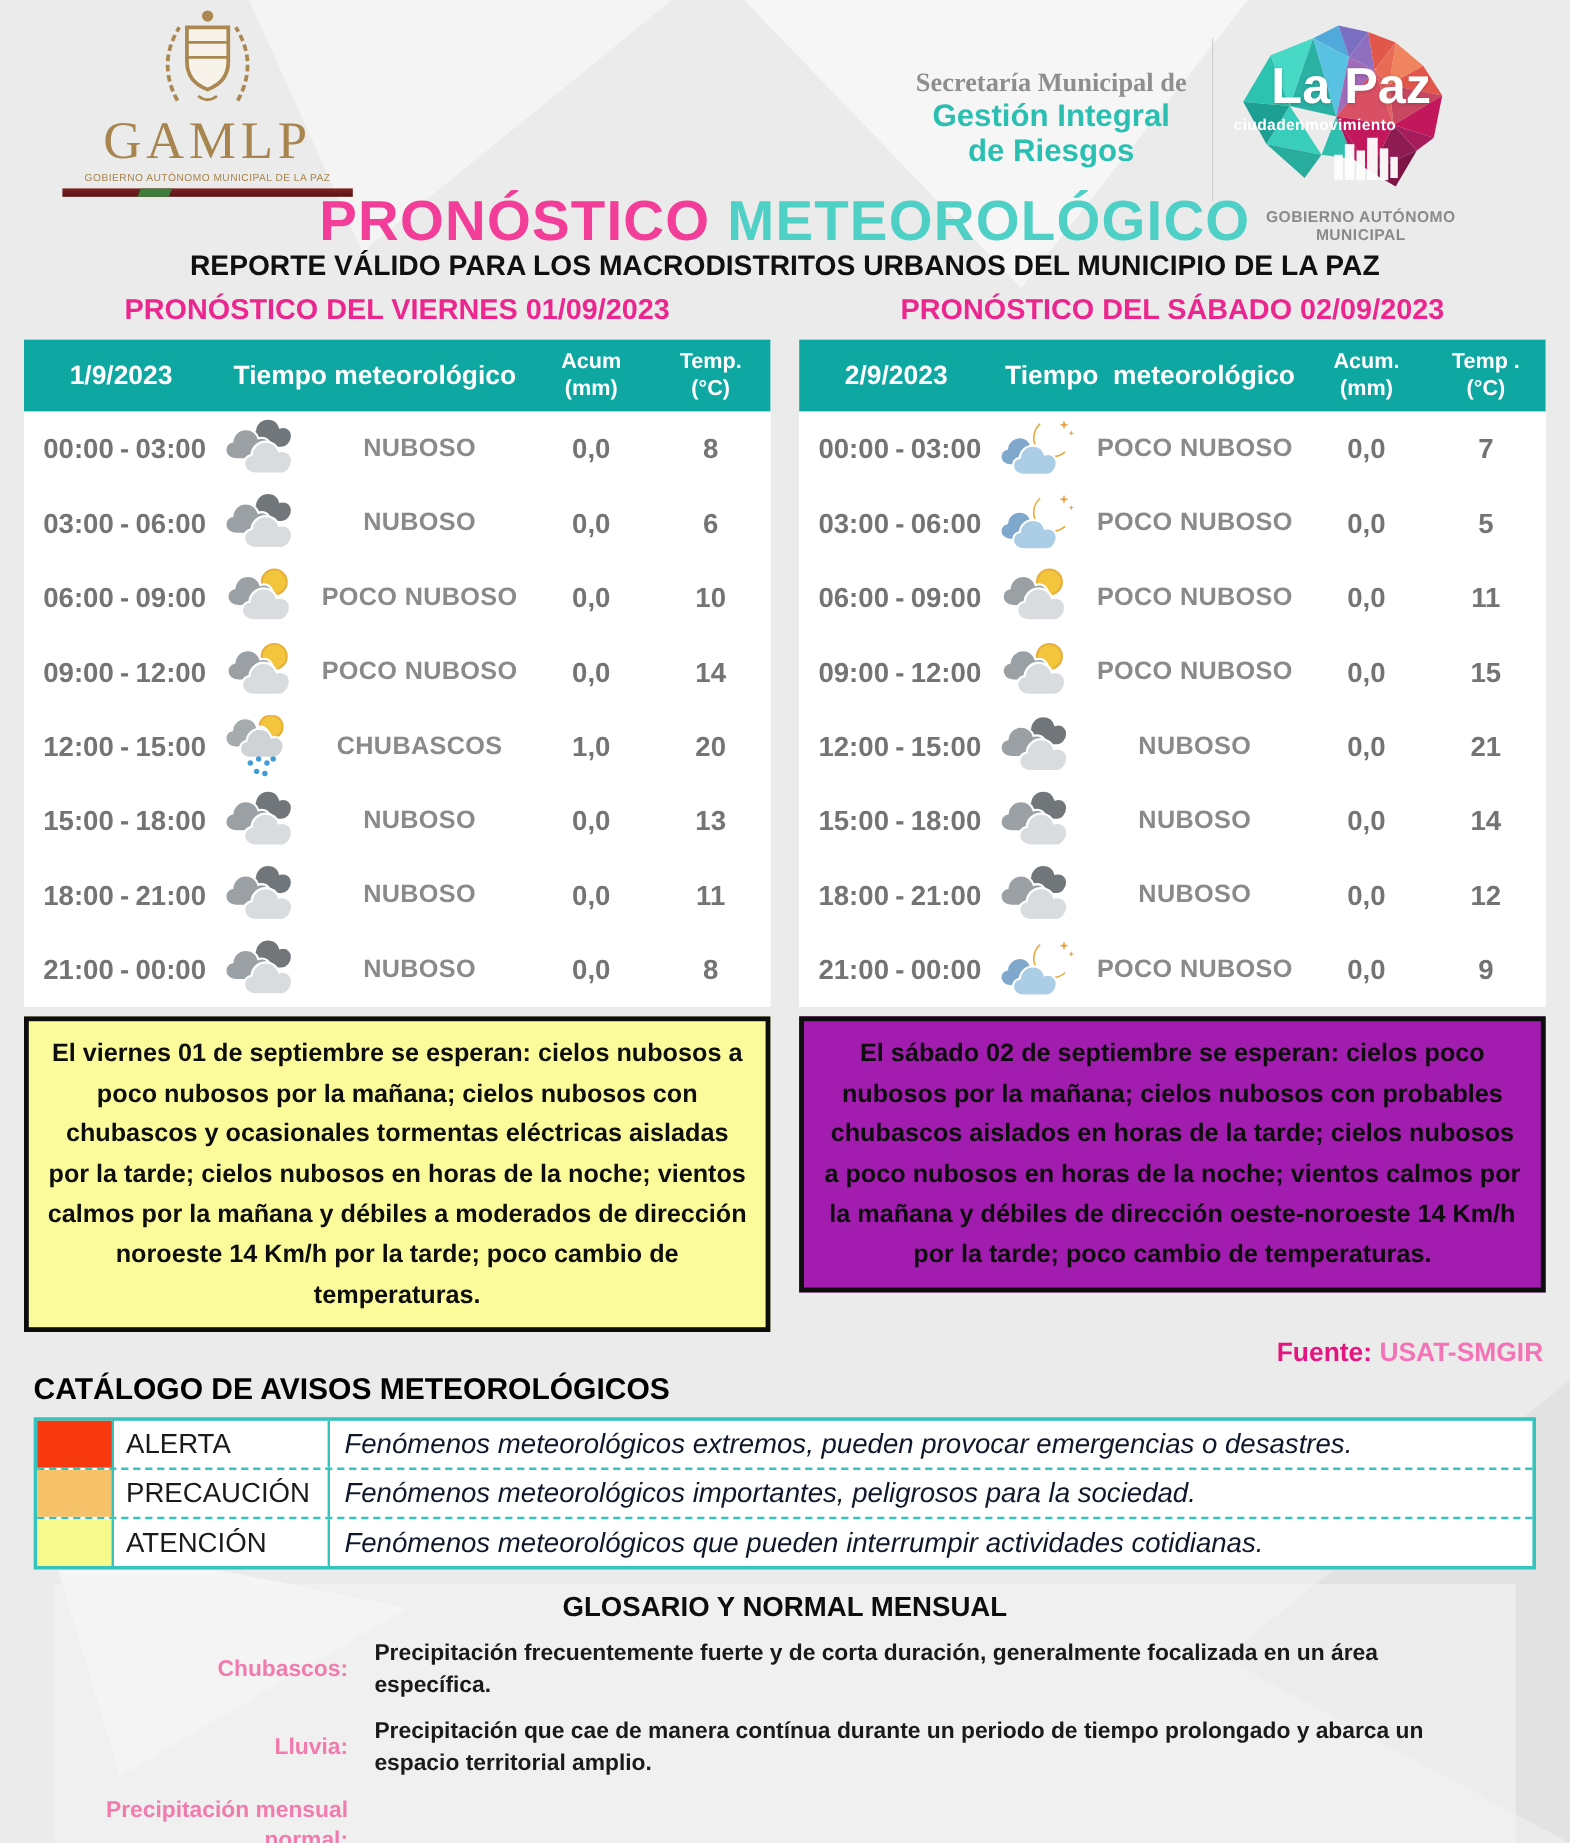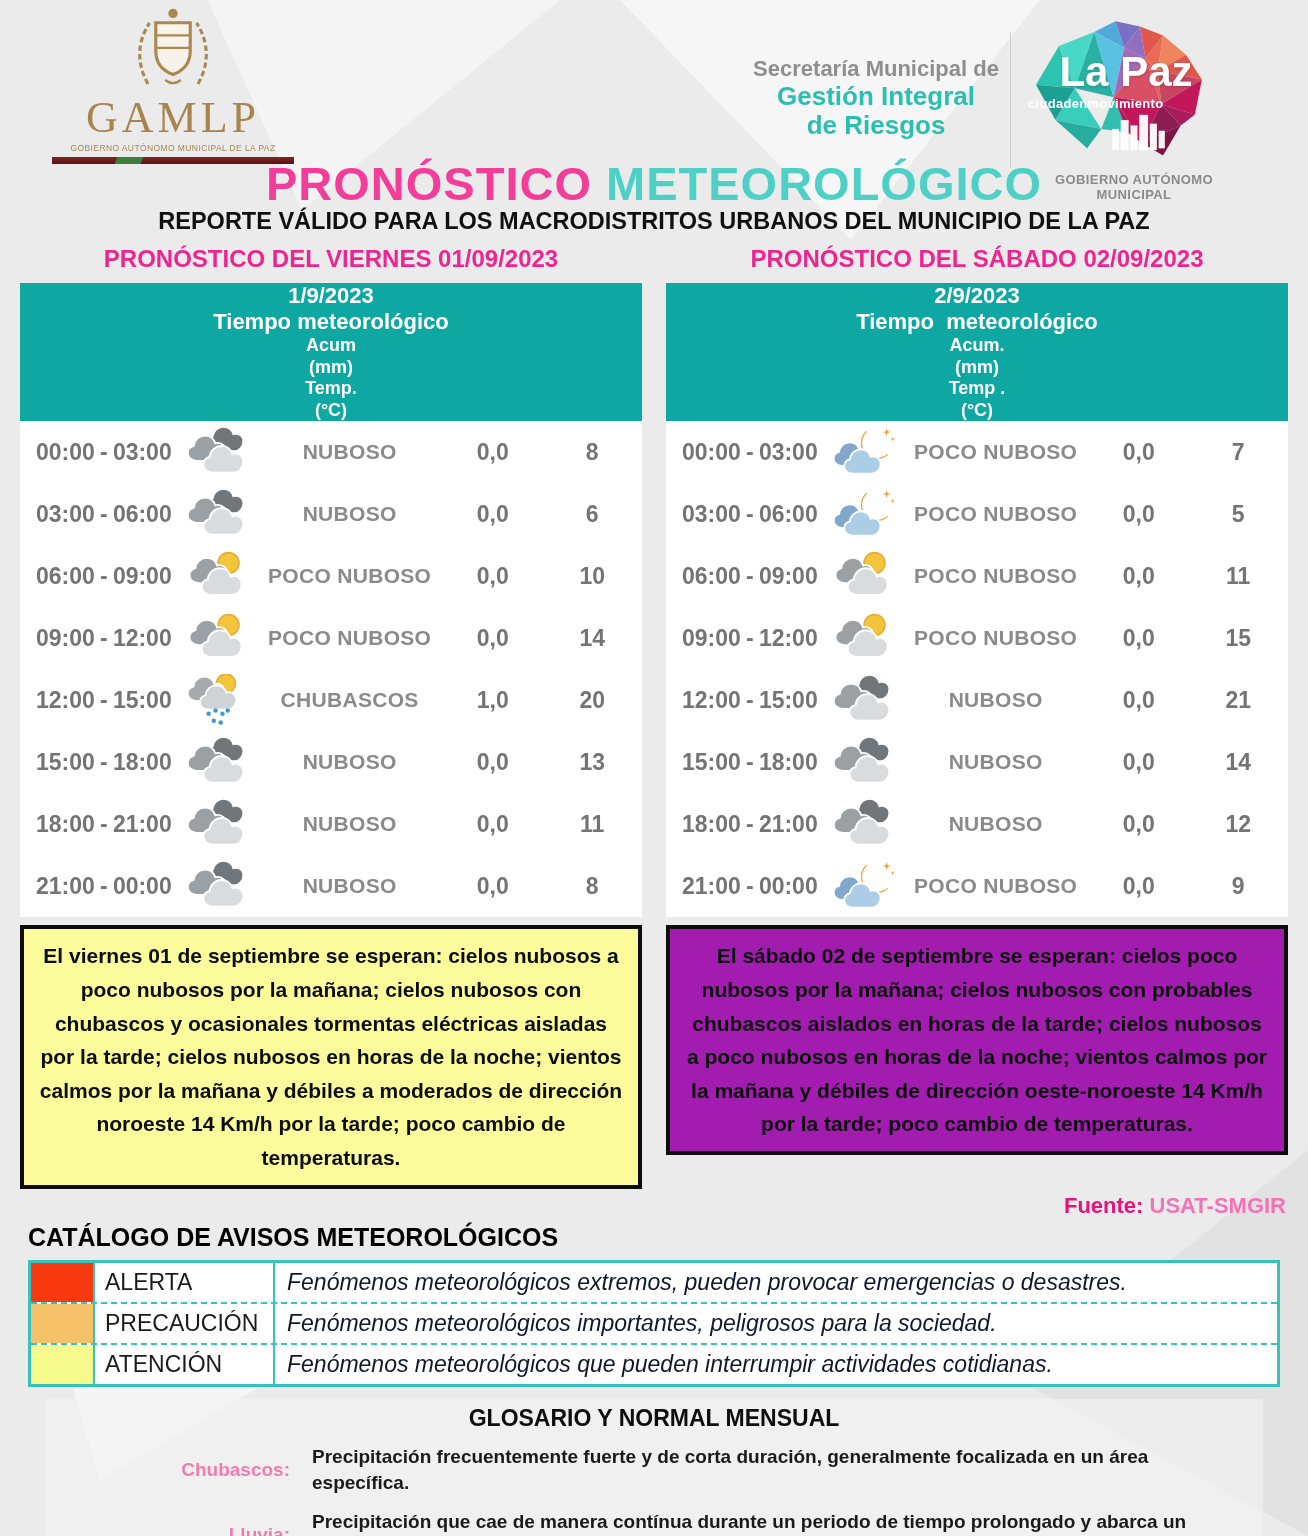--- a/index.html
+++ b/index.html
@@ -20,42 +20,42 @@
   
   .hdr { position:relative; height:208px; z-index:2; }
   .gamlp { position:absolute; left:52px; top:4px; width:242px; text-align:center; }
   .gamlp svg { display:block; margin:0 auto; }
   .gamlp-title { font-family:"Liberation Serif", serif; color:#A8854E; font-size:44px; letter-spacing:4px; line-height:1; margin-top:-2px; }
   .gamlp-sub { color:#A8854E; font-size:8.5px; letter-spacing:.4px; margin-top:3px; white-space:nowrap; }
   .gamlp-bar { height:7px; background:linear-gradient(#7d2424,#581313); margin-top:4px; position:relative; }
   .gamlp-bar .bar-green { position:absolute; left:64px; width:26px; top:0; bottom:0; background:#3f7d3d; transform:skewX(-22deg); }
 
   .secretaria { position:absolute; left:726px; top:56px; width:300px; text-align:center; }
-  .sec-line1 { color:#8E8E8E; font-size:22px; font-weight:bold; }
+  .sec-line1 { color:#8E8E8E; font-size:22px; font-weight:bold;font-family:Liberation Serif, serif; }
   .sec-line2, .sec-line3 { color:#2BBFB2; font-size:26px; font-weight:bold; line-height:1.1; }
 
   .hdr-divider { position:absolute; left:1010px; top:32px; height:136px; width:1px; background:#cfcfcf; }
 
   .lapaz { position:absolute; left:1028px; top:16px; width:212px; }
   .lapaz-title { position:absolute; top:32px; left:0; width:196px; text-align:center; color:#fff; font-size:42px; font-weight:bold; text-shadow:0 1px 3px rgba(0,0,0,.2); }
   .lapaz-tagline { position:absolute; top:80px; left:0; width:196px; text-align:left; color:#fff; font-size:13px; font-weight:bold; letter-spacing:.3px; }
   .lapaz-caption { margin-top:2px; color:#8a8a8a; font-size:13px; font-weight:bold; letter-spacing:.4px; text-align:center; }
 
   .main-title { position:absolute; left:0; top:156px; width:100%; text-align:center; font-size:47px; font-weight:800; letter-spacing:1px; white-space:nowrap; }
   .t-pink { color:#F23E98; }
   .t-teal { color:#4ED0C6; }
 
   .report-subtitle { text-align:center; font-size:23.5px; font-weight:bold; color:#101010; margin:0 0 8px; position:relative; z-index:2; }
 
   
   .panels { display:flex; gap:24px; padding:0 20px; position:relative; z-index:2; }
   .panel { flex:1; display:flex; flex-direction:column; }
   .panel-title { text-align:center; color:#EC268F; font-size:24px; font-weight:bold; margin:2px 0 10px; }
   .wtable { background:#fff; }
-  .thead { display:flex; background:#0FA7A2; color:#fff; font-weight:bold; align-items:center; min-height:60px;flex-direction:column; }
+  .thead { display:flex; background:#0FA7A2; color:#fff; font-weight:bold; align-items:center; min-height:60px; }
   .cell { }
   .c-time { width:26%; }
   .c-icon { width:12%; text-align:center; }
   .c-cond { width:30%; text-align:center; white-space:pre-wrap; }
   .c-acum { width:16%; text-align:center; }
   .c-temp { width:16%; text-align:center; }
   .thead .c-time { font-size:22px; text-align:center; }
   .thead .c-cond { width:42%; font-size:22px; }
   .thead .c-acum span, .thead .c-temp span { display:block; font-size:18px; line-height:1.2; }
   .trow { display:flex; align-items:center; height:62px; background:#fff; }

